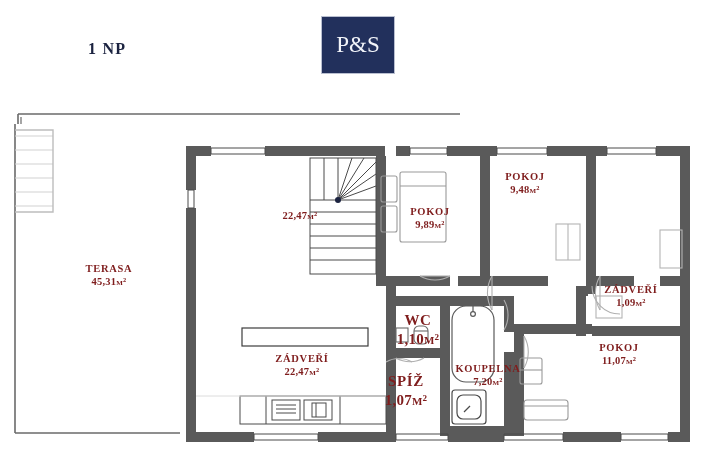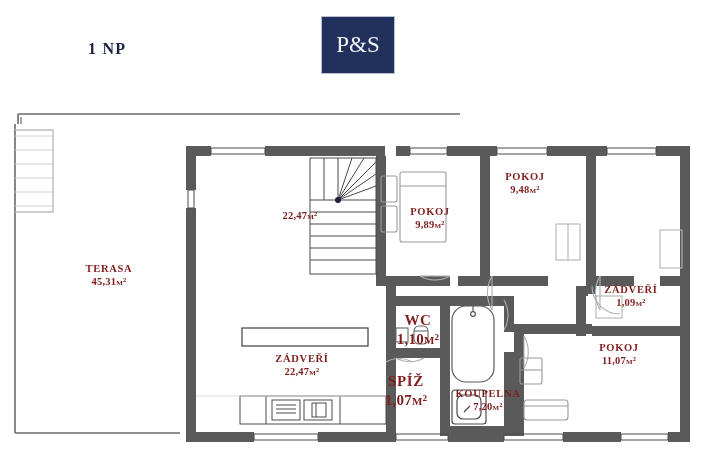--- a/index.html
+++ b/index.html
@@ -327,18 +327,18 @@
   <div class="rlabel sm" style="left:396px;top:311px;width:44px;">
     <span class="nm">WC</span>
     <span class="ar">1,10m²</span>
   </div>
 
   <div class="rlabel sm" style="left:384px;top:372px;width:44px;">
     <span class="nm">SPÍŽ</span>
     <span class="ar">1,07m²</span>
   </div>
 
-  <div class="rlabel" style="left:452px;top:387px;width:72px;">
+  <div class="rlabel" style="left:452px;top:362px;width:72px;">
     <span class="nm">KOUPELNA</span>
     <span class="ar">7,20m²</span>
   </div>
 
 </div>
 
 </body></html>

